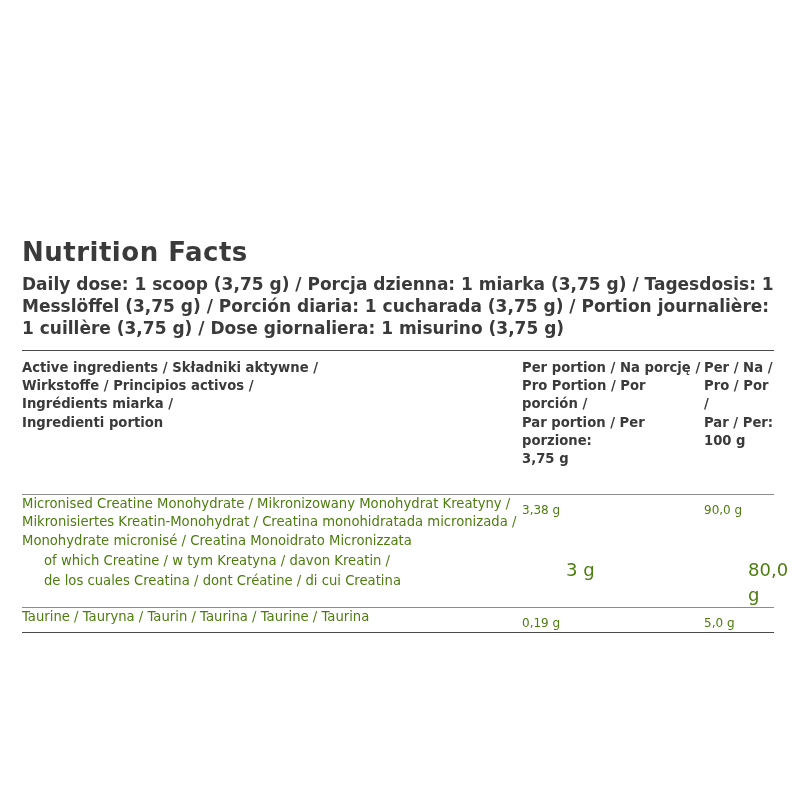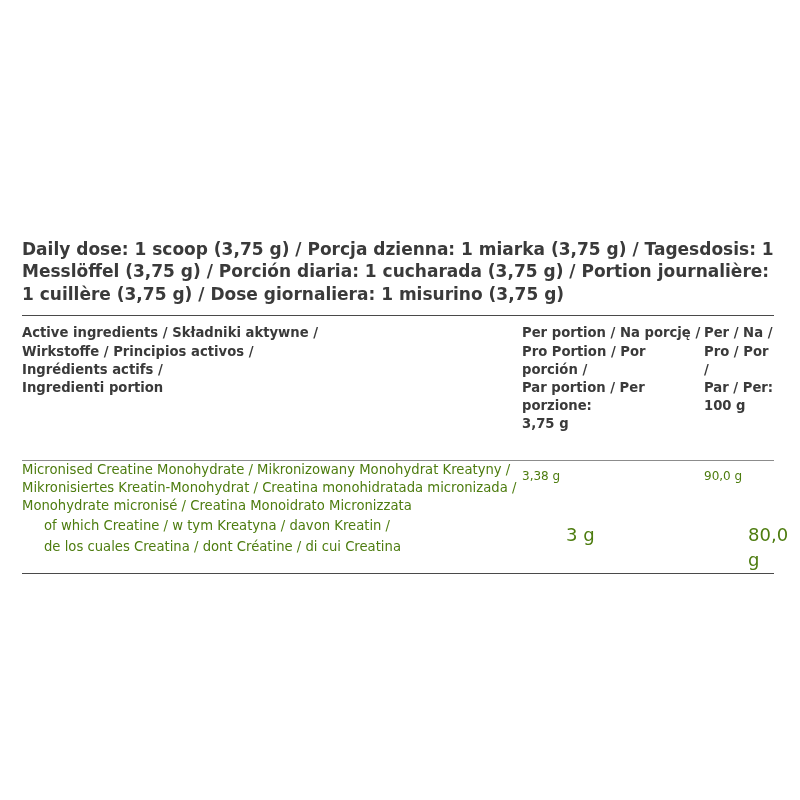--- a/index.html
+++ b/index.html
@@ -93,35 +93,36 @@
     padding-top: 2px;
     margin-left: 44px;
   }
   .spacer-row td { height: 0; }
 </style>
 </head>
 <body>
 
 <div class="panel">
 
+  <h1 class="title">Nutrition Facts</h1>
 
   <div class="dose">Daily dose: 1 scoop (3,75 g) / Porcja dzienna: 1 miarka (3,75 g) / Tagesdosis: 1 Messlöffel (3,75 g) / Porción diaria: 1 cucharada (3,75 g) / Portion journalière: 1 cuillère (3,75 g) / Dose giornaliera: 1 misurino (3,75 g)</div>
 
   <table class="nf">
     <colgroup>
       <col class="col-name">
       <col class="col-portion">
       <col class="col-per100">
     </colgroup>
     <tbody>
       <tr class="head rule-top">
         <td class="cell">
           <span class="line">Active ingredients / Składniki aktywne /</span>
           <span class="line">Wirkstoffe / Principios activos /</span>
-          <span class="line">Ingrédients actifs /</span>
+          <span class="line">Ingrédients miarka /</span>
           <span class="line">Ingredienti portion</span>
         </td>
         <td class="cell">
           <span class="line">Per portion / Na porcję /</span>
           <span class="line">Pro Portion / Por porción /</span>
           <span class="line">Par portion / Per porzione:</span>
           <span class="line">3,75 g</span>
         </td>
         <td class="cell">
           <span class="line">Per / Na /</span>
@@ -142,20 +143,31 @@
         <td class="cell">
           <span class="val line">3,38 g</span>
           <span class="val-sub line" style="margin-top:37px">3 g</span>
         </td>
         <td class="cell">
           <span class="val line">90,0 g</span>
           <span class="val-sub line" style="margin-top:37px">80,0 g</span>
         </td>
       </tr>
 
+      <tr class="body rule-mid">
+        <td class="cell">
+          <span class="line">Taurine / Tauryna / Taurin / Taurina / Taurine / Taurina</span>
+        </td>
+        <td class="cell">
+          <span class="val line">0,19 g</span>
+        </td>
+        <td class="cell">
+          <span class="val line">5,0 g</span>
+        </td>
+      </tr>
 
       <tr class="spacer-row rule-bottom">
         <td></td>
           <td></td>
           <td></td>
       </tr>
     </tbody>
   </table>
 </div>
 

